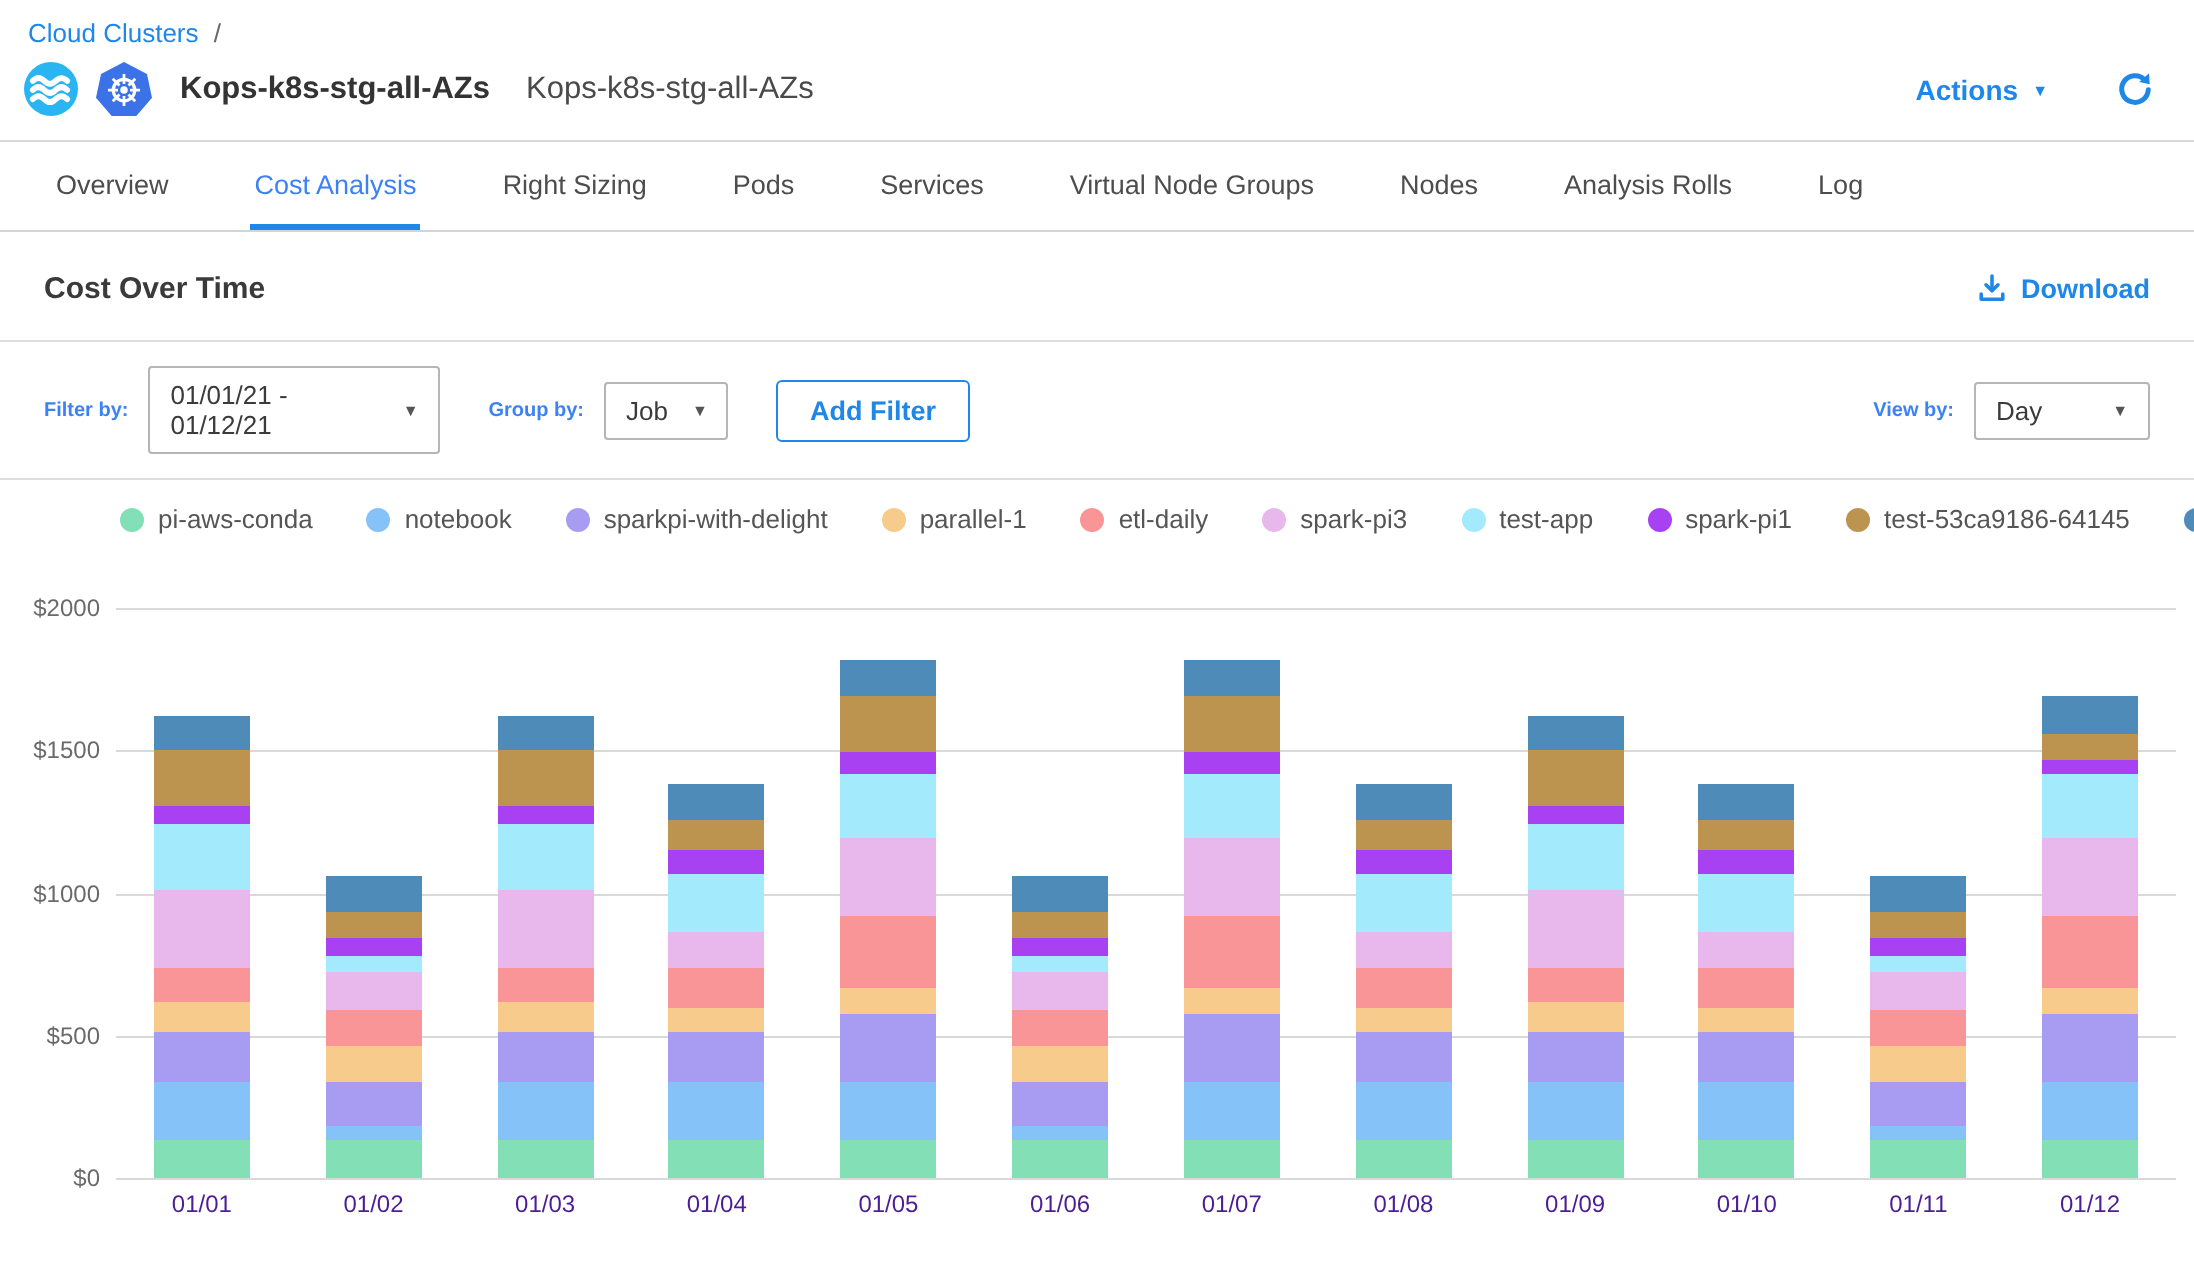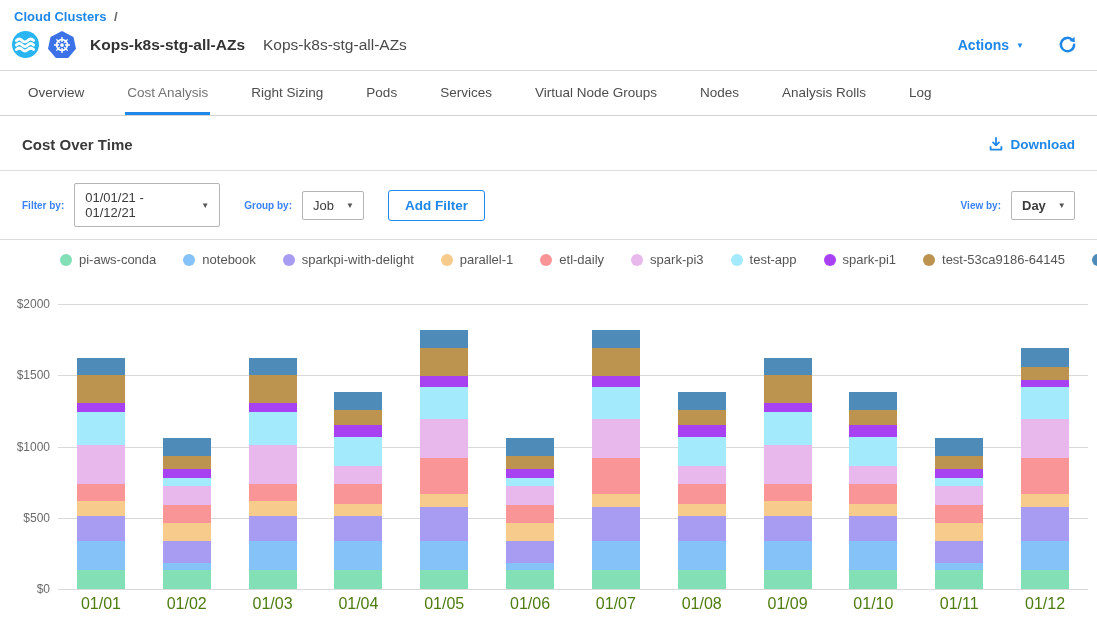--- a/index.html
+++ b/index.html
@@ -1,73 +1,73 @@
 <!DOCTYPE html>
 <html><head>
 <meta charset="utf-8">
 <style>
   * { margin:0; padding:0; box-sizing:border-box; }
   html,body { background:#fff; }
   body { font-family:"Liberation Sans", sans-serif; color:#3b3b3b; }
   .page { width:1097px; height:634px; background:#fff; overflow:hidden; position:relative; }
 
   
-  .breadcrumb-row { padding:9px 0 0 14px; font-size:13px;font-weight:bold; }
+  .breadcrumb-row { padding:9px 0 0 14px; font-size:13px; }
   .breadcrumb-link { color:#1E87E8; cursor:pointer; }
   .breadcrumb-sep { color:#666; margin-left:4px; }
 
   
   .header-row { display:flex; align-items:center; justify-content:space-between; padding:7px 20px 12px 12px; border-bottom:1px solid #d8d8d8; }
   .header-left { display:flex; align-items:center; gap:9px; }
   .logo-circle { width:27px; height:27px; border-radius:50%; background:#29B5F2; display:flex; align-items:center; justify-content:center; }
   .k8s-shape { width:28px; height:27px; background:#3B72E8; clip-path:polygon(50% 0%, 91% 22%, 100% 66%, 72% 100%, 28% 100%, 0% 66%, 9% 22%); display:flex; align-items:center; justify-content:center; }
   .cluster-title { font-size:15.5px; font-weight:bold; color:#333; margin-left:5px; }
   .cluster-subtitle { font-size:15.5px; color:#4a4a4a; margin-left:9px; }
   .header-right { display:flex; align-items:center; gap:34px; }
   .actions-button { color:#1E87E8; font-size:14px; font-weight:bold; display:flex; align-items:center; gap:7px; cursor:pointer; }
   .caret { font-size:8px; line-height:1; position:relative; top:1px; }
   .refresh-button { cursor:pointer; display:flex; }
 
   
   .tabs-row { display:flex; gap:39px; padding:0 0 0 26px; border-bottom:1px solid #d4d4d4; }
   .tab { font-size:13.5px; color:#4d4d4d; padding:14px 2px 12px 2px; border-bottom:3px solid transparent; cursor:pointer; white-space:nowrap; }
-  .tab.active { color:#737373; border-bottom-color:#1E87E8; }
+  .tab.active { color:#3b82f6; border-bottom-color:#1E87E8; }
 
   
   .section-row { display:flex; align-items:flex-start; justify-content:space-between; padding:20px 22px 17px 22px; border-bottom:1px solid #dcdcdc; }
   .section-title { font-size:15px; font-weight:bold; color:#3a3a3a; }
   .download-button { display:flex; align-items:center; gap:7px; color:#1E87E8; font-size:13.5px; font-weight:bold; cursor:pointer; }
 
   
   .filter-row { display:flex; align-items:center; padding:12px 22px; border-bottom:1px solid #dcdcdc; }
   .flabel { font-size:10px; font-weight:bold; color:#3b82f6; margin-right:10px; }
   .select-box { border:1px solid #b5b5b5; border-radius:2px; background:#fff; font-size:13px; color:#3b3b3b; display:flex; align-items:center; justify-content:space-between; padding:6px 10px; cursor:pointer; gap:12px; }
   .select-box .caret { color:#555; }
   .date-select { width:146px; margin-right:24px; }
   .group-select { width:62px; margin-right:24px; }
   .add-filter-button { border:1px solid #1E87E8; border-radius:3px; background:#fff; color:#1E87E8; font-size:13.5px; font-weight:bold; padding:7px 16px; cursor:pointer; }
   .filter-spacer { flex:1; }
-  .view-select { width:64px;font-weight:bold; }
+  .view-select { width:88px; }
 
   
   .legend-row { display:flex; align-items:center; padding:12px 22px 10px 60px; font-size:13px; color:#555; }
   .legend-items { display:flex; align-items:center; flex-wrap:nowrap; }
   .legend-item { display:flex; align-items:center; gap:7px; margin-right:27px; cursor:pointer; white-space:nowrap; }
   .legend-dot { width:12px; height:12px; border-radius:50%; flex:0 0 auto; }
 
   
   .chart-area { position:relative; margin:27px 9px 0 58px; height:285px; }
   .gridline { position:absolute; left:0; right:0; height:1px; background:#d9d9d9; }
   .y-tick { position:absolute; left:-52px; width:44px; text-align:right; font-size:12px; color:#6a6a6a; transform:translateY(-50%); }
   .bars { position:absolute; left:0; right:0; top:0; bottom:0; display:flex; align-items:flex-end; }
   .bar-col { flex:1; display:flex; justify-content:center; align-items:flex-end; height:100%; }
   .bar-stack { width:48px; display:flex; flex-direction:column-reverse; }
   .bar-seg { width:100%; }
   .x-axis-row { display:flex; margin:6px 9px 0 58px; }
-  .x-label { flex:1; text-align:center; font-size:16px; color:#4d7c0f; }
+  .x-label { flex:1; text-align:center; font-size:12px; color:#4c1d95; }
 </style>
 </head>
 <body>
 
 <div class="page">
 
   <div class="breadcrumb-row">
     <span class="breadcrumb-link">Cloud Clusters</span>
     <span class="breadcrumb-sep">/</span>
   </div>

